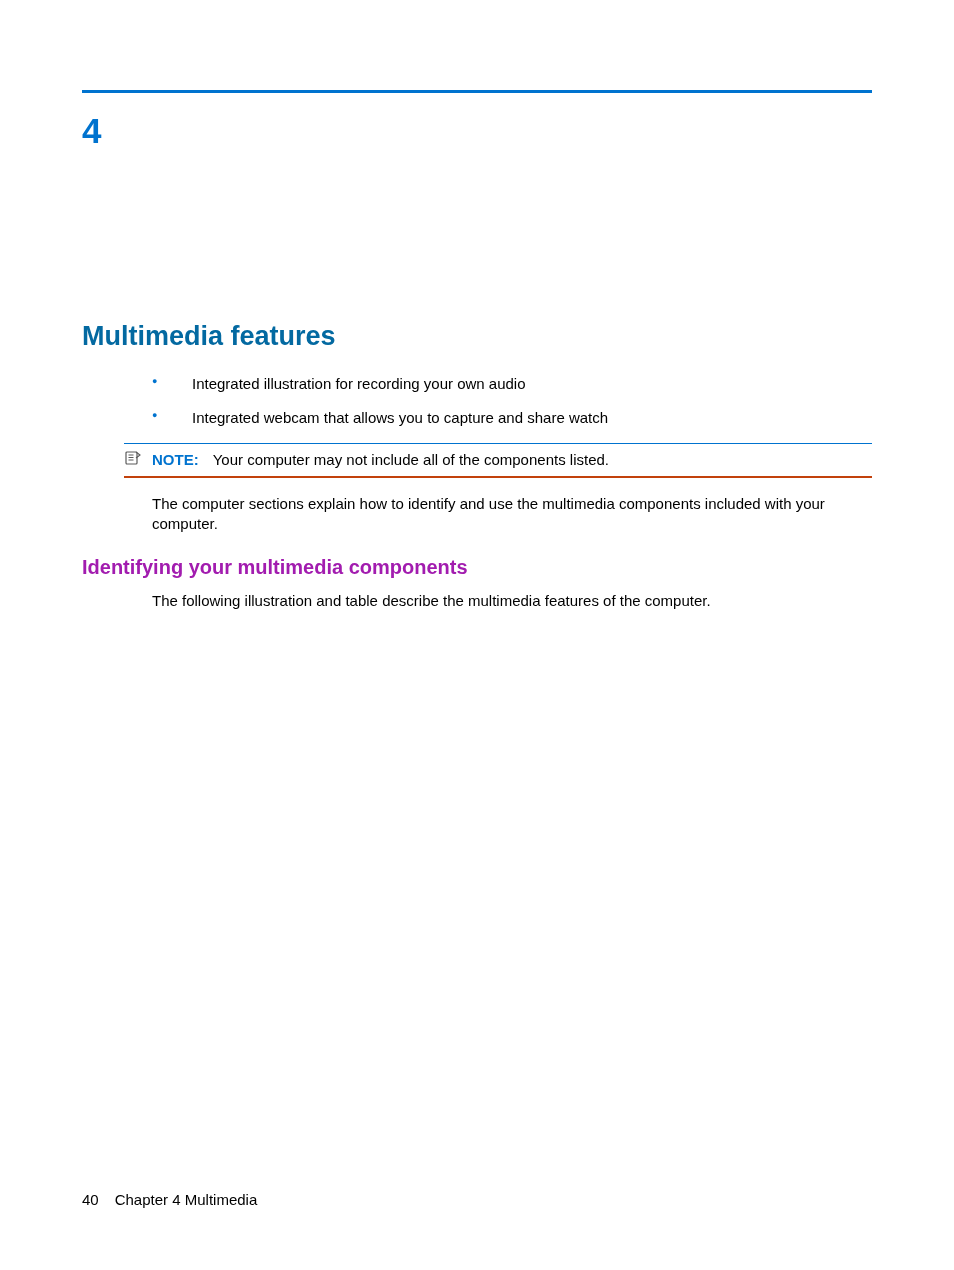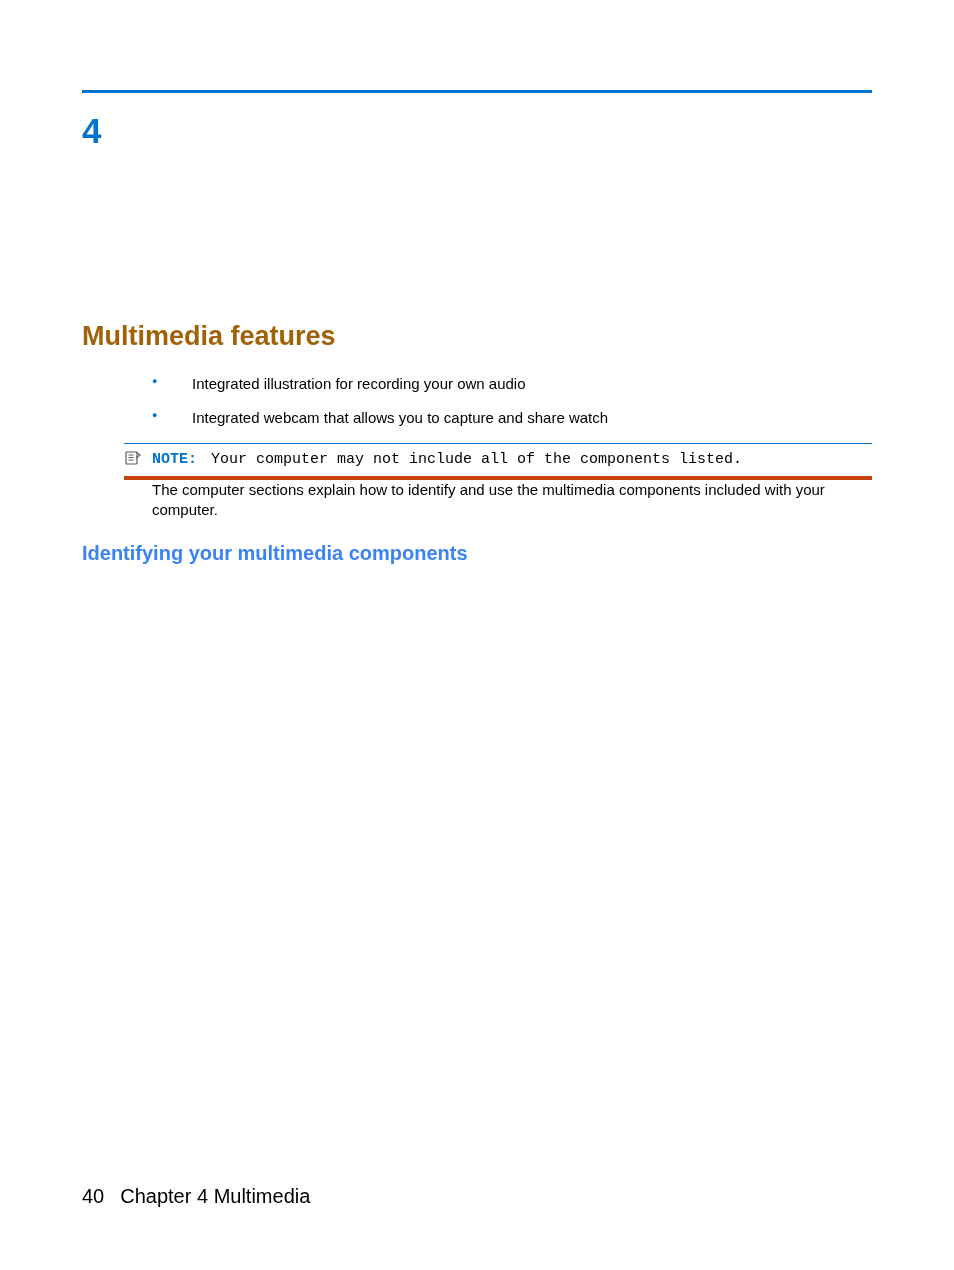--- a/index.html
+++ b/index.html
@@ -30,21 +30,21 @@
       font-size: 35px;
       margin-bottom: 170px;
     }
     .chapter-number {
       width: 70px;
       flex-shrink: 0;
     }
     .chapter-title {
     }
     .section-heading {
-      color: #a16207;
+      color: #0369a1;
       font-weight: bold;
       font-size: 27px;
       margin-bottom: 22px;
     }
     .body-text {
       font-size: 15px;
       line-height: 1.35;
       margin-left: 70px;
       margin-right: 0;
       margin-bottom: 14px;
@@ -65,26 +65,25 @@
       content: "●";
       position: absolute;
       left: 0;
       top: 1px;
       color: #0073cf;
       font-size: 9px;
     }
     .note-box {
       margin-left: 42px;
       border-top: 1px solid #0073cf;
-      border-bottom: 4px solid #c2410c;
+      border-bottom: 2px solid #c2410c;
       padding: 6px 0 6px 0;
       display: flex;
       align-items: flex-start;
-      margin-bottom: 0;
-      font-family: Liberation Mono, monospace;
+      margin-bottom: 16px;
     }
     .note-icon {
       width: 28px;
       flex-shrink: 0;
       padding-left: 1px;
       padding-top: 1px;
     }
     .note-icon svg {
       width: 16px;
       height: 14px;
@@ -92,31 +91,31 @@
     .note-content {
       font-size: 15px;
       line-height: 1.35;
     }
     .note-label {
       color: #0073cf;
       font-weight: bold;
       margin-right: 14px;
     }
     .subsection-heading {
-      color: #3b82f6;
+      color: #a21caf;
       font-weight: bold;
       font-size: 20px;
       margin-top: 22px;
       margin-bottom: 12px;
     }
     .footer {
       position: absolute;
       bottom: 62px;
       left: 82px;
-      font-size: 20px;
+      font-size: 15px;
     }
     .footer-pagenum {
       margin-right: 16px;
     }
   </style>
 </head>
 <body>
 
 <div class="page">
   <div class="top-rule"></div>
@@ -145,17 +144,18 @@
     </span>
     <span class="note-content">
       <span class="note-label">NOTE:</span><span>Your computer may not include all of the components listed.</span>
     </span>
   </div>
 
   <p class="body-text">The computer sections explain how to identify and use the multimedia components included with your computer.</p>
 
   <h3 class="subsection-heading">Identifying your multimedia components</h3>
 
+  <p class="body-text">The following illustration and table describe the multimedia features of the computer.</p>
 </div>
 
 <div class="footer">
   <span class="footer-pagenum">40</span><span>Chapter 4   Multimedia</span>
 </div>
 
 </body></html>

